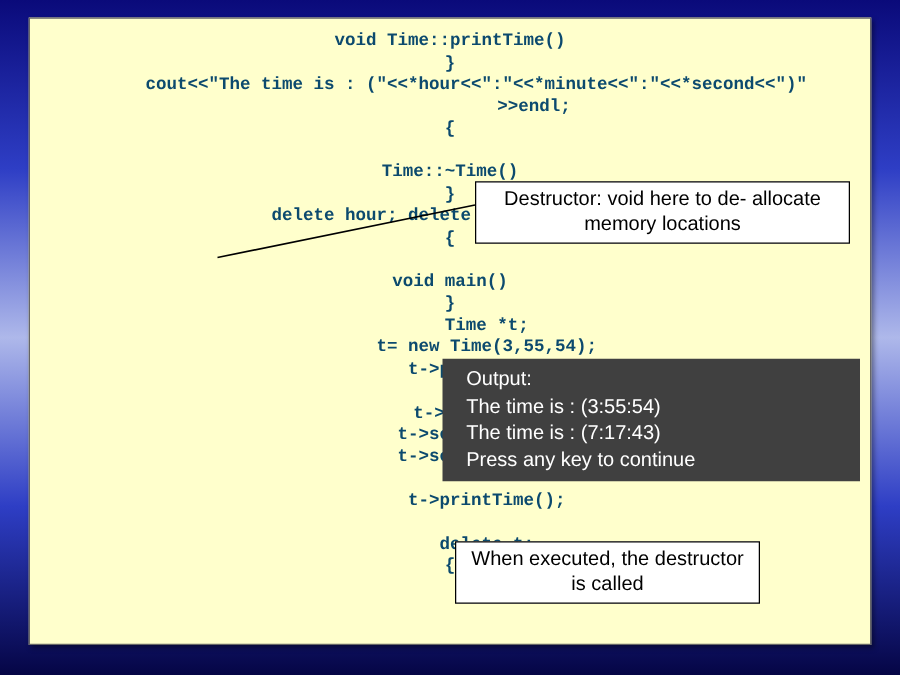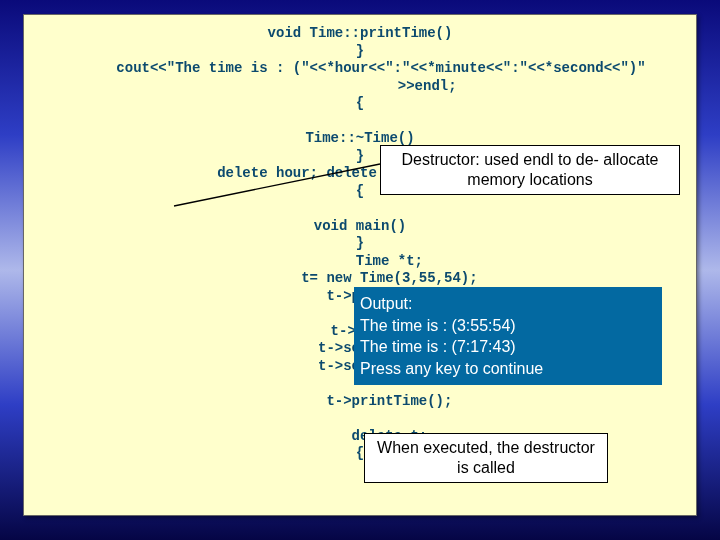--- a/index.html
+++ b/index.html
@@ -30,22 +30,22 @@
     background:#fff;
     border:1px solid #000;
     font-size:16px;
     line-height:1.25;
     text-align:center;
     padding:4px 8px;
   }
   .destructor-note{left:356px;top:130px;width:282px}
   .output-box{
     position:absolute;left:330px;top:272px;width:296px;
-    background:#0369a1;color:#fff;font-size:16px;line-height:1.35;
-    padding:6px 6px;white-space:pre;
+    background:#404040;color:#fff;font-size:16px;line-height:1.35;
+    padding:6px 19px;white-space:pre;
   }
   .exec-note{left:340px;top:418px;width:226px}
   svg.arrow{position:absolute;left:150px;top:145px;overflow:visible}
 </style>
 </head>
 <body>
 
 <div class="slide">
 
   <div class="code">void Time::printTime()
@@ -71,21 +71,21 @@
 
        t-&gt;printTime();
 
        delete t;
 {</div>
 
   <svg class="arrow" width="210" height="50">
     <line x1="0" y1="46" x2="206" y2="4" stroke="#000" stroke-width="1.3"></line>
   </svg>
 
-  <div class="callout destructor-note">Destructor: used endl to de-
+  <div class="callout destructor-note">Destructor: void here to de-
 allocate memory locations</div>
 
   <div class="output-box">Output:
 The time is : (3:55:54)
 The time is : (7:17:43)
 Press any key to continue</div>
 
   <div class="callout exec-note">When executed, the
 destructor is called</div>
 

